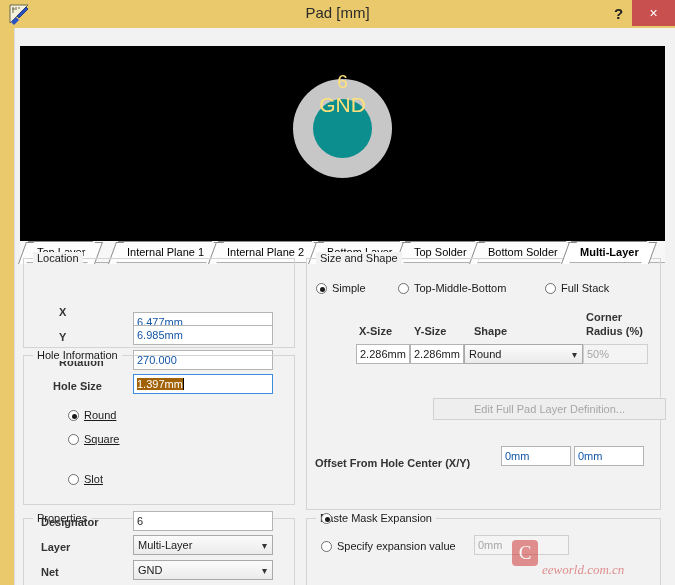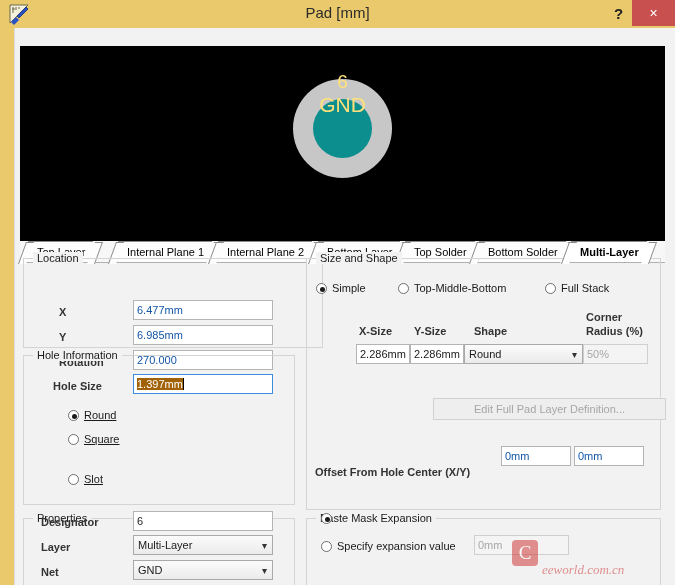--- a/index.html
+++ b/index.html
@@ -230,25 +230,25 @@
     <div id="tabs-bg"></div>
     <div class="tab" style="left:8px;">Top Layer</div>
     <div class="tab" style="left:98px;">Internal Plane 1</div>
     <div class="tab" style="left:198px;">Internal Plane 2</div>
     <div class="tab" style="left:298px;">Bottom Layer</div>
     <div class="tab" style="left:385px;">Top Solder</div>
     <div class="tab" style="left:459px;">Bottom Solder</div>
     <div class="tab active" style="left:551px;">Multi-Layer</div>
   </div>
 
-  <div class="group" style="left:8px; top:230px; width:300px; height:90px;padding-left:8px;">
+  <div class="group" style="left:8px; top:230px; width:272px; height:90px;padding-left:8px;">
     <div class="group-title">Location</div>
   </div>
   <div class="lbl" style="left:44px; top:278px;">X</div>
-  <div class="tf" style="left:118px; top:272px; width:140px;">6.477mm</div>
+  <div class="tf" style="left:118px; top:284px; width:140px;">6.477mm</div>
   <div class="lbl" style="left:44px; top:303px;">Y</div>
   <div class="tf" style="left:118px; top:297px; width:140px;">6.985mm</div>
   <div class="lbl" style="left:44px; top:328px;">Rotation</div>
   <div class="tf" style="left:118px; top:322px; width:140px;">270.000</div>
 
   <div class="group" style="left:8px; top:327px; width:272px; height:150px;">
     <div class="group-title">Hole Information</div>
   </div>
   <div class="lbl" style="left:38px; top:352px;">Hole Size</div>
   <div class="tf focused" style="left:118px; top:346px; width:140px;"><span class="sel">1.397mm</span><span class="caret"></span></div>
@@ -302,21 +302,21 @@
   <div class="tf black" style="left:341px; top:316px; width:54px;">2.286mm</div>
   <div class="tf black" style="left:395px; top:316px; width:54px;">2.286mm</div>
   <div class="combo" style="left:449px; top:316px; width:119px;">
     <span>Round</span>
     <span class="chev">▾</span>
   </div>
   <div class="tf disabled" style="left:568px; top:316px; width:65px;">50%</div>
 
   <div class="btn" style="left:418px; top:370px; width:233px;">Edit Full Pad Layer Definition...</div>
 
-  <div class="lbl" style="left:300px; top:438px;">Offset From Hole Center (X/Y)</div>
+  <div class="lbl" style="left:300px; top:429px;">Offset From Hole Center (X/Y)</div>
   <div class="tf" style="left:486px; top:418px; width:70px;">0mm</div>
   <div class="tf" style="left:559px; top:418px; width:70px;">0mm</div>
 
   <div class="group" style="left:291px; top:490px; width:355px; height:76px;">
     <div class="group-title">Paste Mask Expansion</div>
   </div>
   <div class="radio on" style="left:306px; top:484px;">
     <span class="dot"></span>
   </div>
   <div class="radio" style="left:306px; top:512px;">

